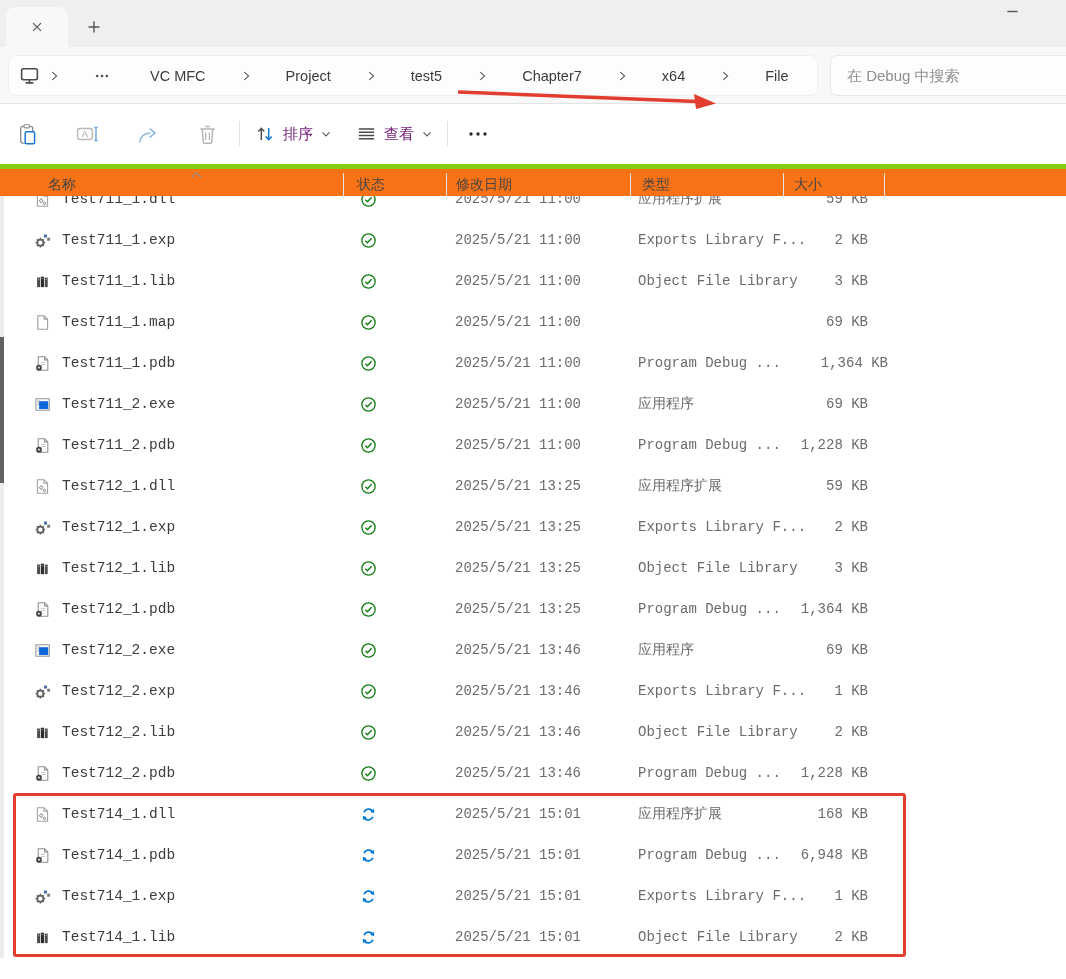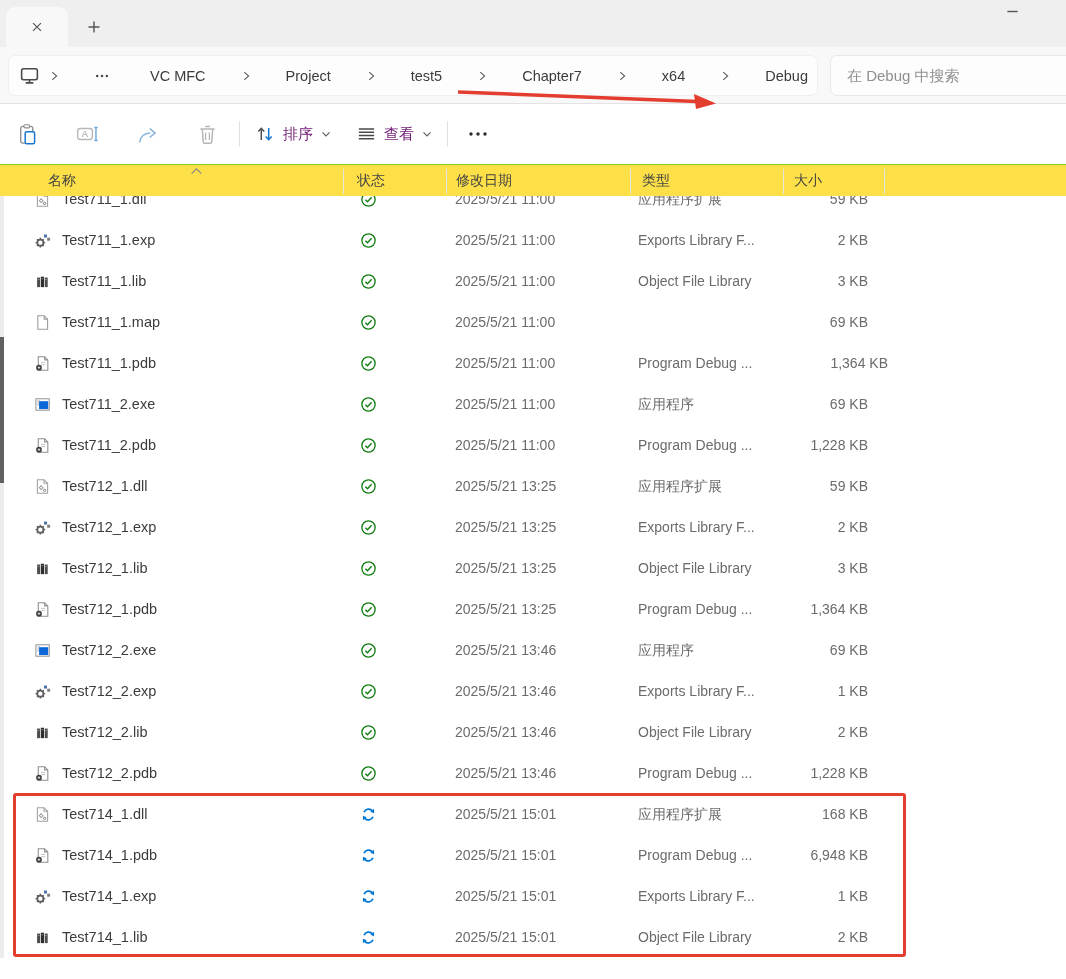--- a/index.html
+++ b/index.html
@@ -23,27 +23,27 @@
   .searchbox{position:absolute;left:830px;top:8px;width:250px;height:41px;background:#fdfdfd;border:1px solid #e8e8e8;
              border-radius:7px;box-sizing:border-box;padding:0 16px;font-size:15px;color:#3b3b3b;outline:none;
              font-family:"Liberation Sans","DejaVu Sans",sans-serif;}
   .searchbox::placeholder{color:#8f8f8f;opacity:1;}
   
   .toolbar{position:absolute;left:0;top:104px;width:1066px;height:60px;background:#ffffff;}
   .tbtn{position:absolute;top:0;height:60px;display:flex;align-items:center;gap:7px;}
   .tbtn .lbl{font-size:15px;color:#701a75;white-space:nowrap;}
   .tdiv{position:absolute;top:17px;width:1px;height:26px;background:#e1e1e1;}
   
-  .headrow{position:absolute;left:0;top:164px;width:1066px;height:32px;background:#fde047;border-top:1px solid #84cc16;box-sizing:border-box;}
+  .headrow{position:absolute;left:0;top:164px;width:1066px;height:32px;background:#f97316;border-top:5px solid #84cc16;box-sizing:border-box;}
   .hlabel{position:absolute;top:7px;font-size:14px;color:#444;white-space:nowrap;}
   .hsep{position:absolute;top:4px;width:1px;height:25px;background:#e4e4e4;}
   .hcaret{position:absolute;top:2px;}
   
   .rows{position:absolute;left:0;top:196px;width:1066px;height:783px;overflow:hidden;}
-  .row{position:absolute;left:0;width:1066px;height:41px;}
+  .row{position:absolute;left:0;width:1066px;height:41px;font-family:Liberation Mono, monospace;}
   .row span{position:absolute;top:0;line-height:41px;white-space:nowrap;}
   .c-icon{left:34px;top:12px !important;line-height:0 !important;}
   .c-name{left:62px;font-size:14.5px;color:#3c3c3c;}
   .c-status{left:360px;top:12px !important;line-height:0 !important;}
   .c-date{left:455px;font-size:14px;color:#6b6b6b;}
   .c-type{left:638px;font-size:14px;color:#6b6b6b;}
   .c-size{right:198px;font-size:14px;color:#6b6b6b;}
   
   .sb-track{position:absolute;left:0;top:196px;width:4px;height:762px;background:#ececec;}
   .sb-thumb{position:absolute;left:0;top:337px;width:4px;height:146px;background:#616161;}
@@ -120,21 +120,21 @@
             <svg width="14" height="14" viewBox="0 0 16 16">
               <path d="M6 3.5 L11 8 L6 12.5" stroke="#5f5f5f" stroke-width="1.3" fill="none"></path>
             </svg>
           </span>
           <span class="crumb">x64</span>
           <span class="crumb-chev icon">
             <svg width="14" height="14" viewBox="0 0 16 16">
               <path d="M6 3.5 L11 8 L6 12.5" stroke="#5f5f5f" stroke-width="1.3" fill="none"></path>
             </svg>
           </span>
-          <span class="crumb">Debug</span>
+          <span class="crumb">File</span>
         </div>
     </div>
     <input class="searchbox" type="text" placeholder="在 Debug 中搜索" style="">
   </div>
 
   <div class="toolbar">
     <div class="tbtn" style="left:16px">
         <span class="icon">
           <svg width="23" height="23" viewBox="0 0 22 22">
             <rect x="4.5" y="3.2" width="11.5" height="16" rx="2" fill="none" stroke="#8f8f8f" stroke-width="1.3"></rect>

